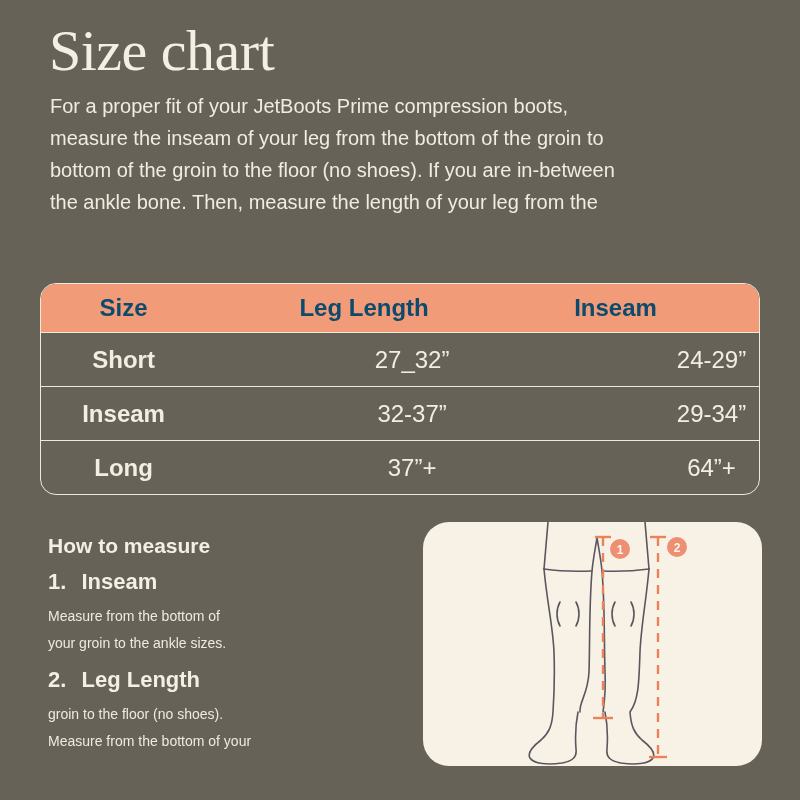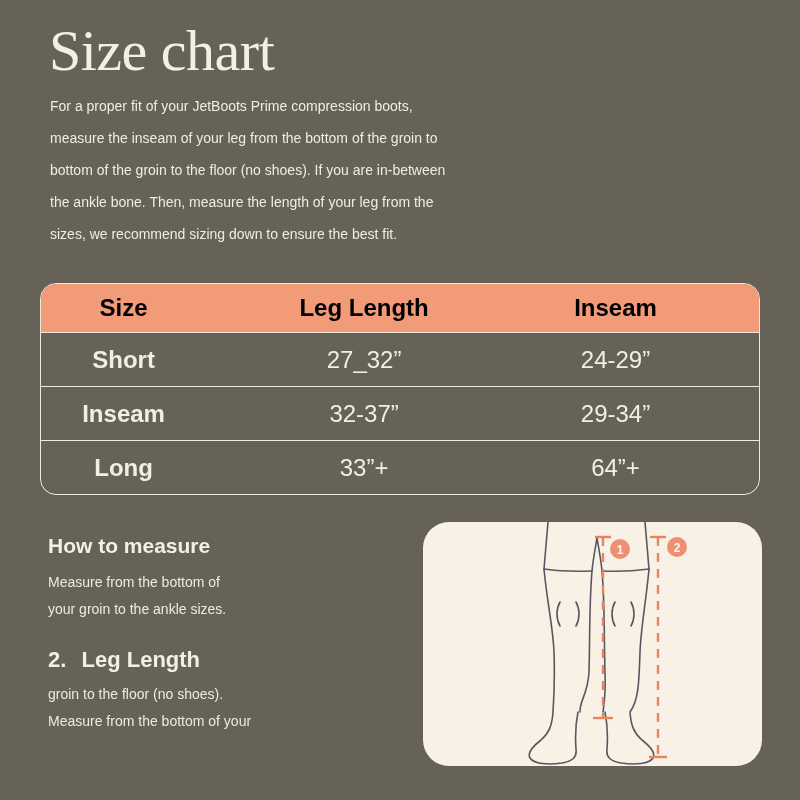--- a/index.html
+++ b/index.html
@@ -14,21 +14,21 @@
   .page-title{
     position:absolute;left:49px;top:18px;margin:0;
     font-family:"Liberation Serif", serif;
     font-weight:400;
     font-size:58px;line-height:1.15;
     letter-spacing:-0.5px;
     color:#F4EFE3;
   }
   .intro{
     position:absolute;left:50px;top:90px;width:700px;
-    font-size:14px;line-height:32px;
+    font-size:20px;line-height:32px;
     color:#F1ECDF;
   }
   
   .size-table{
     position:absolute;left:40px;top:283px;width:718px;
     border:1px solid #EFE9DB;
     border-radius:16px;
     overflow:hidden;
   }
   .t-row{
@@ -36,28 +36,29 @@
     grid-template-columns:23% 44% 33%;
     align-items:center;
   }
   .t-row.head{
     background:#F19B79;
     height:48px;
   }
   .t-row.body{
     height:53px;
     border-top:1px solid #EFE9DB;
+    gap:48px;
   }
   .t-cell{
     text-align:center;
     font-size:24px;
     color:#F3EEE2;
   }
   .t-row.head .t-cell{
-    color:#000000;
+    color:#0c4a6e;
     font-weight:700;
   }
   .t-cell.c3{padding-right:50px;}
   .t-cell.size-name{font-weight:700;}
   
   .howto{
     position:absolute;left:48px;top:534px;width:400px;
     color:#F1ECDF;
   }
   .howto-heading{
@@ -68,21 +69,21 @@
   .step-heading{
     margin:0 0 8px 0;
     font-size:22px;line-height:26px;font-weight:700;
     color:#F4EFE3;
   }
   .step-heading .step-num{margin-right:9px;}
   .step-body{
     font-size:14px;line-height:27px;
     color:#EFEADD;
   }
-  .step2{margin-top:24px;}
+  .step2{margin-top:10px;}
   
   .diagram-panel{
     position:absolute;left:423px;top:522px;
     width:339px;height:244px;
     background:#F8F2E6;
     border-radius:26px;
   }
   .diagram-panel svg{display:block;width:339px;height:244px;}
 </style>
 </head>
@@ -90,50 +91,53 @@
 
 <div class="page">
 
   <h1 class="page-title">Size chart</h1>
 
   <div class="intro">
     <div>For a proper fit of your JetBoots Prime compression boots,</div>
     <div>measure the inseam of your leg from the bottom of the groin to</div>
     <div>bottom of the groin to the floor (no shoes). If you are in-between</div>
     <div>the ankle bone. Then, measure the length of your leg from the</div>
-    <div>sizes, we recommend sizing down to ensure the best fit.</div>
   </div>
 
   <div class="size-table">
     <div class="t-row head">
       <div class="t-cell c1">Size</div>
       <div class="t-cell c2">Leg Length</div>
       <div class="t-cell c3">Inseam</div>
     </div>
     <div class="t-row body">
       <div class="t-cell c1 size-name">Short</div>
       <div class="t-cell c2">27_32”</div>
       <div class="t-cell c3">24-29”</div>
     </div>
     <div class="t-row body">
       <div class="t-cell c1 size-name">Inseam</div>
       <div class="t-cell c2">32-37”</div>
       <div class="t-cell c3">29-34”</div>
     </div>
     <div class="t-row body">
       <div class="t-cell c1 size-name">Long</div>
-      <div class="t-cell c2">33”+</div>
+      <div class="t-cell c2">37”+</div>
       <div class="t-cell c3">64”+</div>
     </div>
   </div>
 
   <div class="howto">
     <h2 class="howto-heading">How to measure</h2>
 
     <div class="step">
+      <h3 class="step-heading">
+        <span class="step-num">1.</span>
+        <span class="step-name">Inseam</span>
+      </h3>
       <div class="step-body">
         <div>Measure from the bottom of</div>
         <div>your groin to the ankle sizes.</div>
       </div>
     </div>
 
     <div class="step step2">
       <h3 class="step-heading">
         <span class="step-num">2.</span>
         <span class="step-name">Leg Length</span>

